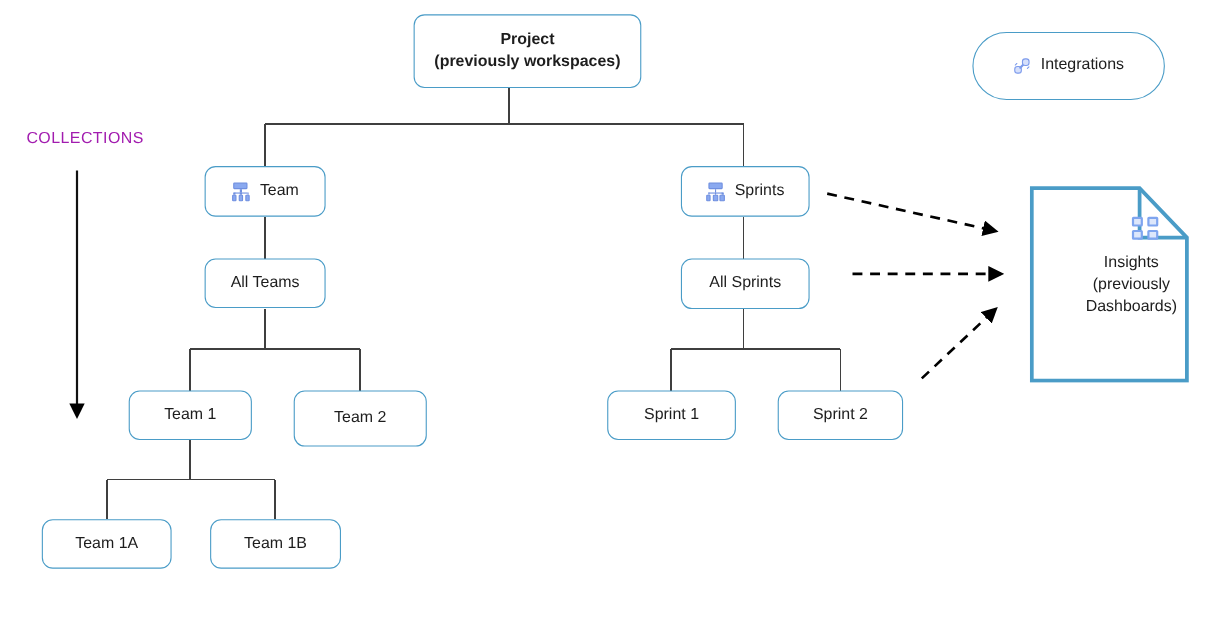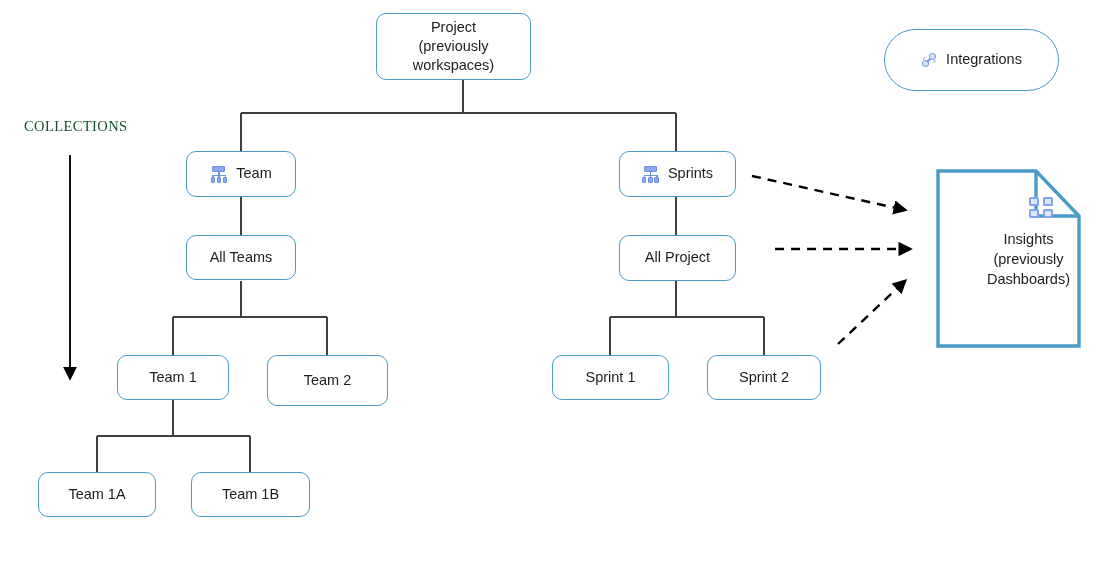--- a/index.html
+++ b/index.html
@@ -70,21 +70,21 @@
   
   #insights{position:absolute;left:936px;top:169px;width:141px;height:179px;padding-left:44px;}
   #insights .doctext{
     position:absolute;left:0;right:0;top:60px;
     text-align:center;font-size:14.5px;line-height:1.38;color:#1d1d1d;white-space:pre-line;
   }
   #insights .docicon{position:absolute;left:50%;top:28px;transform:translateX(-50%);}
 
   #collections-label{
     position:absolute;left:24px;top:118px;
-    font-size:14.5px;letter-spacing:0.4px;color:#14532d;font-family:Liberation Serif, serif;
+    font-size:14.5px;letter-spacing:0.4px;color:#a21caf;
   }
 </style>
 </head>
 <body>
 
 <div id="canvas">
 
   <svg class="edges" width="1099" height="570" viewBox="0 0 1099 570">
     <g stroke="#3f3f3f" stroke-width="1.6" fill="none" shape-rendering="crispEdges">
 
@@ -127,21 +127,21 @@
       <line x1="838" y1="344" x2="905" y2="281" marker-end="url(#arrowend)"></line>
     </g>
 
     <g>
       <line x1="70" y1="155" x2="70" y2="378" stroke="#111111" stroke-width="2" marker-end="url(#arrowdown)"></line>
     </g>
   </svg>
 
   <div id="collections-label">COLLECTIONS</div>
 
-  <div class="node" id="n-project" style="left:376px;top:13px;width:155px;height:67px;">
+  <div class="node" id="n-project" style="left:376px;top:13px;width:207px;height:67px;font-weight:bold;">
     <span class="lbl">Project
 (previously workspaces)</span>
   </div>
 
   <div class="node with-icon" id="n-integrations" style="left:884px;top:17px;width:175px;height:62px;border-radius:31px;margin-top:12px;">
     <span class="icon">
       <span class="ico-link"><u class="t1"></u><b class="l1"></b><s></s><b class="l2"></b><u class="t2"></u></span>
     </span>
     <span class="lbl">Integrations</span>
   </div>
@@ -162,21 +162,21 @@
         <i class="b b1"></i><i class="b b2"></i><i class="b b3"></i></span>
     </span>
     <span class="lbl">Sprints</span>
   </div>
 
   <div class="node" id="n-all-teams" style="left:186px;top:235px;width:110px;height:45px;">
     <span class="lbl">All Teams</span>
   </div>
 
   <div class="node" id="n-all-sprints" style="left:619px;top:235px;width:117px;height:46px;">
-    <span class="lbl">All Project</span>
+    <span class="lbl">All Sprints</span>
   </div>
 
   <div class="node" id="n-team-1" style="left:117px;top:355px;width:112px;height:45px;">
     <span class="lbl">Team 1</span>
   </div>
 
   <div class="node" id="n-team-2" style="left:267px;top:355px;width:121px;height:51px;">
     <span class="lbl">Team 2</span>
   </div>
 

